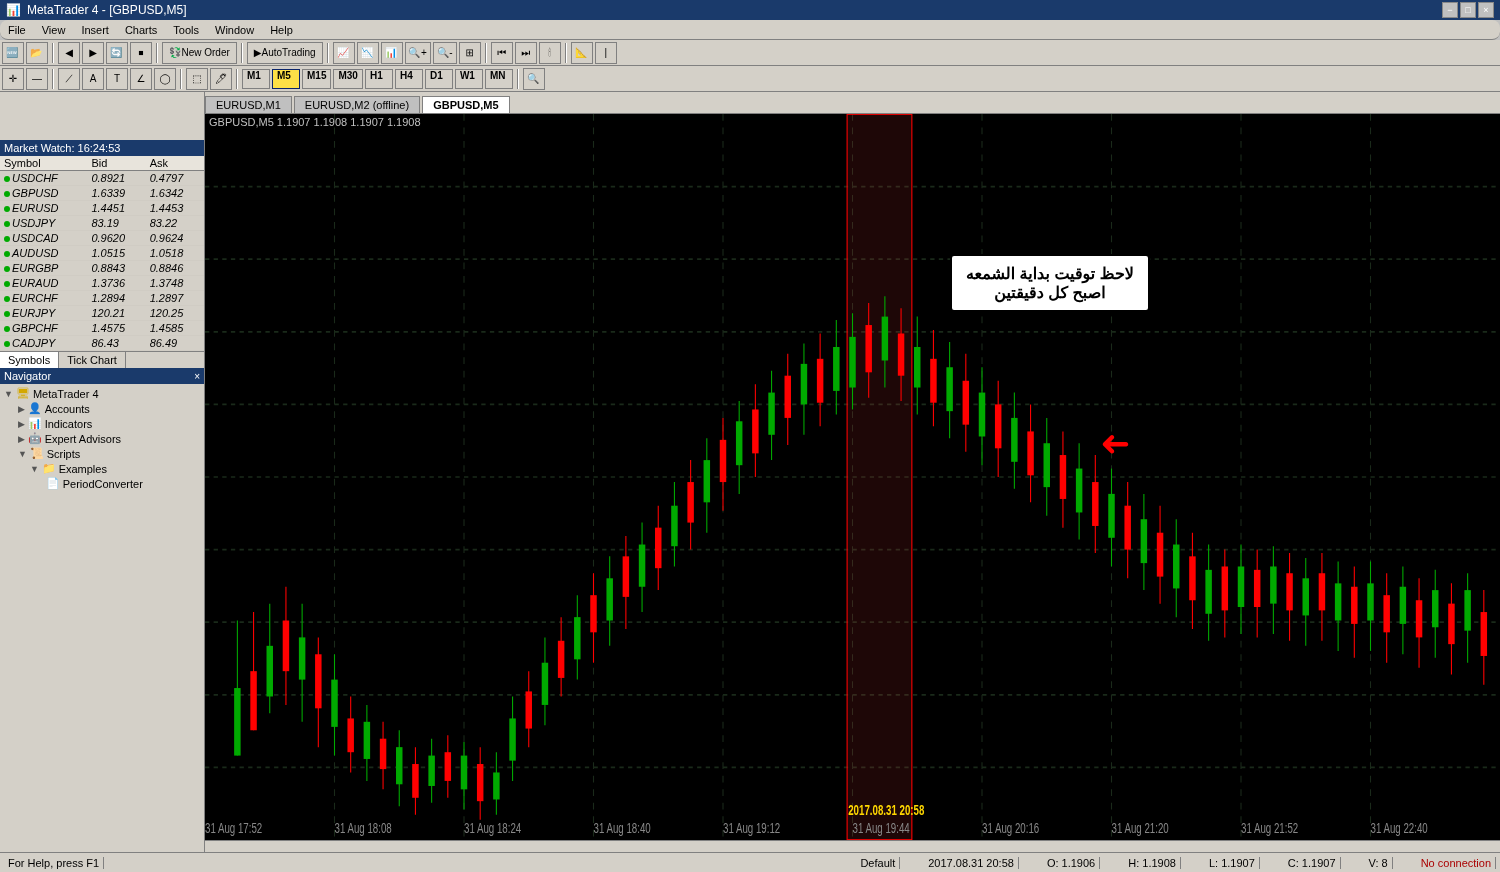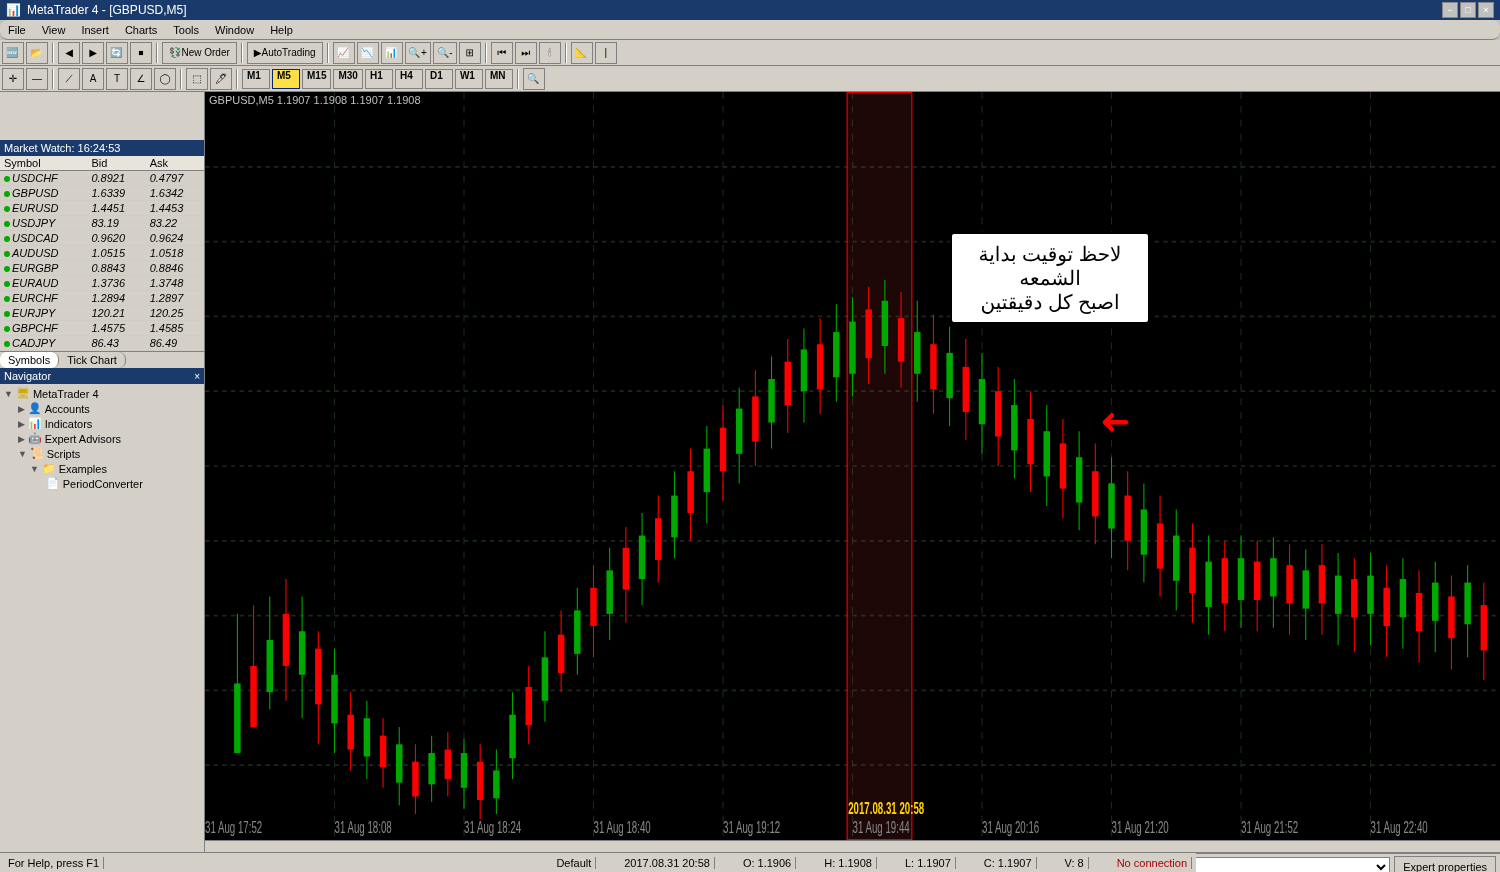--- a/index.html
+++ b/index.html
@@ -36,54 +36,54 @@
     #market-watch-header { background: #1a3a6b; color: #fff; padding: 2px 4px; font-size: 11px; display: flex; justify-content: space-between; margin-top: 48px; }
     #market-watch-table { width: 100%; border-collapse: collapse; font-size: 11px; }
     #market-watch-table th { background: #e8e4dc; padding: 1px 4px; text-align: left; border-bottom: 1px solid #808080; font-weight: normal; }
     #market-watch-table td { padding: 1px 4px; border-bottom: 1px solid #d0ccc4; font-style: italic; }
     .bid-col { color: #000; }
     .ask-col { color: #000; }
     .symbol-dot { display: inline-block; width: 6px; height: 6px; background: #00aa00; border-radius: 50%; margin-right: 2px; }
 
     
     #mw-tabs { display: flex; background: #d4d0c8; border-top: 1px solid #808080; }
-    .mw-tab { padding: 2px 8px; font-size: 11px; cursor: pointer; border-right: 1px solid #808080; border-radius: 7px; }
+    .mw-tab { padding: 2px 8px; font-size: 11px; cursor: pointer; border-right: 1px solid #808080; }
     .mw-tab.active { background: #fff; }
 
     
     #navigator { flex: 1; overflow: auto; }
     #navigator-header { background: #1a3a6b; color: #fff; padding: 2px 4px; font-size: 11px; display: flex; justify-content: space-between; align-items: center; }
     .nav-close { cursor: pointer; font-size: 10px; }
     .nav-tree { padding: 2px; }
     .nav-item { display: flex; align-items: center; gap: 3px; padding: 1px 2px; cursor: pointer; }
     .nav-item-child { padding-left: 16px; }
     .nav-item-child2 { padding-left: 28px; }
     .tree-icon { font-size: 9px; color: #555; }
     .folder-icon { color: #d4a800; }
 
     
     #chart-area { flex: 1; display: flex; flex-direction: column; background: #000; }
     #chart-tabs { display: flex; background: #d4d0c8; border-bottom: 1px solid #808080; height: 22px; align-items: flex-end; }
     .chart-tab { padding: 2px 10px; font-size: 11px; cursor: pointer; border: 1px solid #808080; border-bottom: none; background: #c0c0c0; margin-right: 2px; }
     .chart-tab.active { background: #fff; font-weight: bold; }
 
     
-    .annotation-box { position: absolute; background: #fff; border: 2px solid #000; padding: 8px 12px; font-size: 20px; font-weight: normal; text-align: center; direction: rtl; z-index: 20; border-radius: 4px; }
+    .annotation-box { position: absolute; background: #fff; border: 2px solid #000; padding: 8px 12px; font-size: 16px; font-weight: bold; text-align: center; direction: rtl; z-index: 20; border-radius: 4px; }
 
     
     #bottom-panel { height: 250px; background: #d4d0c8; border-top: 2px solid #808080; display: flex; flex-direction: column; }
 
     
     #ea-bar { display: flex; align-items: center; gap: 4px; background: #d4d0c8; padding: 2px 4px; border-bottom: 1px solid #808080; }
     .ea-label { font-size: 11px; }
     .ea-select { flex: 1; height: 20px; font-size: 11px; border: 1px solid #808080; background: #fff; }
     .right-btn { height: 22px; padding: 0 8px; font-size: 11px; background: #d4d0c8; border: 1px solid #808080; cursor: pointer; white-space: nowrap; }
 
     
-    #status-bar { display: flex; align-items: center; background: #d4d0c8; border-top: 1px solid #808080; height: 20px; font-size: 11px; padding: 0 4px; gap: 8px; position: fixed; bottom: 0; width: 1196px; }
+    #status-bar { display: flex; align-items: center; background: #d4d0c8; border-top: 1px solid #808080; height: 20px; font-size: 11px; padding: 0 4px; gap: 8px; position: fixed; bottom: 0; width: 1500px; }
     .status-item { padding: 0 4px; border-right: 1px solid #808080; }
     .status-right { margin-left: auto; display: flex; gap: 24px; }
 
     #chart-container { display: flex; flex: 1; overflow: hidden; }
     #chart-main { flex: 1; position: relative; background: #000; }
     #chart-price-scale { width: 55px; background: #1a1a1a; position: relative; }
 
     
     #chart-scrollbar { height: 12px; background: #d4d0c8; border-top: 1px solid #808080; }
 
@@ -310,20 +310,25 @@
           <span>PeriodConverter</span>
         </div>
       </div>
 
     </div>
 
   </div>
 
   <div id="chart-area" style="flex:1; display:flex; flex-direction:column;">
 
+    <div id="chart-tabs">
+      <div class="chart-tab">EURUSD,M1</div>
+      <div class="chart-tab">EURUSD,M2 (offline)</div>
+      <div class="chart-tab active">GBPUSD,M5</div>
+    </div>
 
     <div id="chart-container" style="flex:1; display:flex; position:relative;">
       <div id="chart-main" style="flex:1; position:relative; background:#000; overflow:hidden;">
         <div class="chart-header-info">
           <span>GBPUSD,M5 1.1907 1.1908 1.1907 1.1908</span>
         </div>
 
         <svg id="candlestick-svg" viewBox="0 0 1200 430" preserveAspectRatio="none" style="width:100%; height:100%; position:absolute; top:0; left:0;">
 
           <rect width="1200" height="430" fill="#000"></rect>

